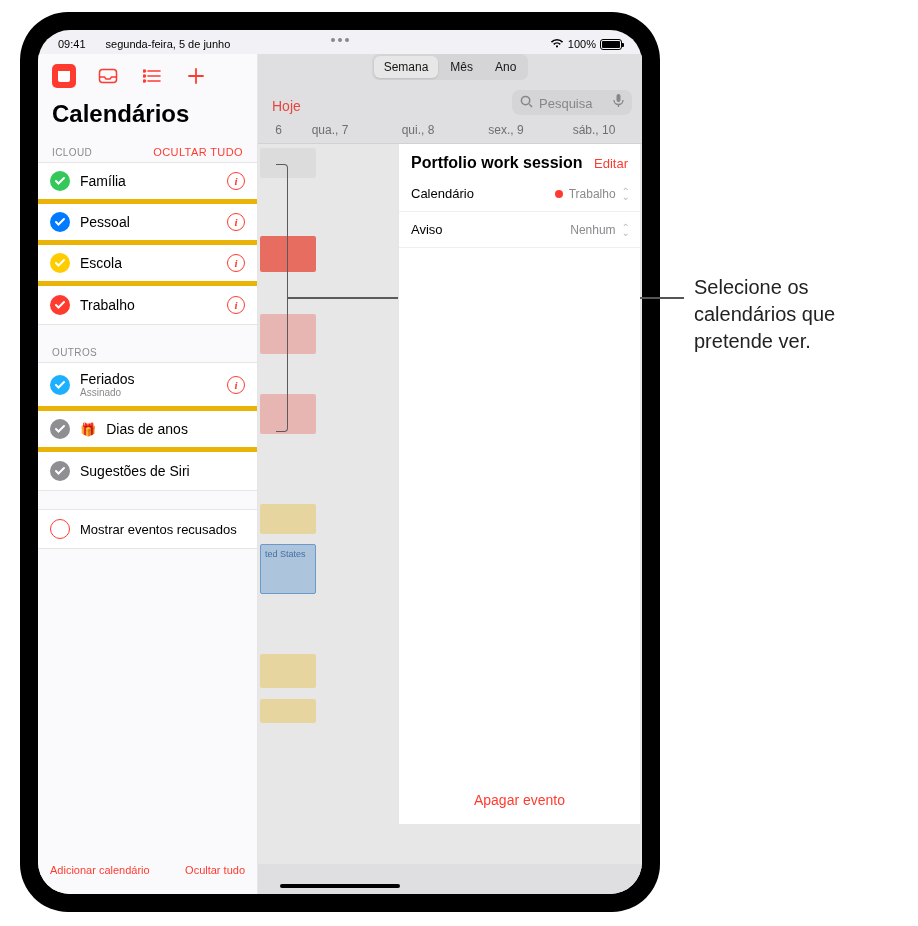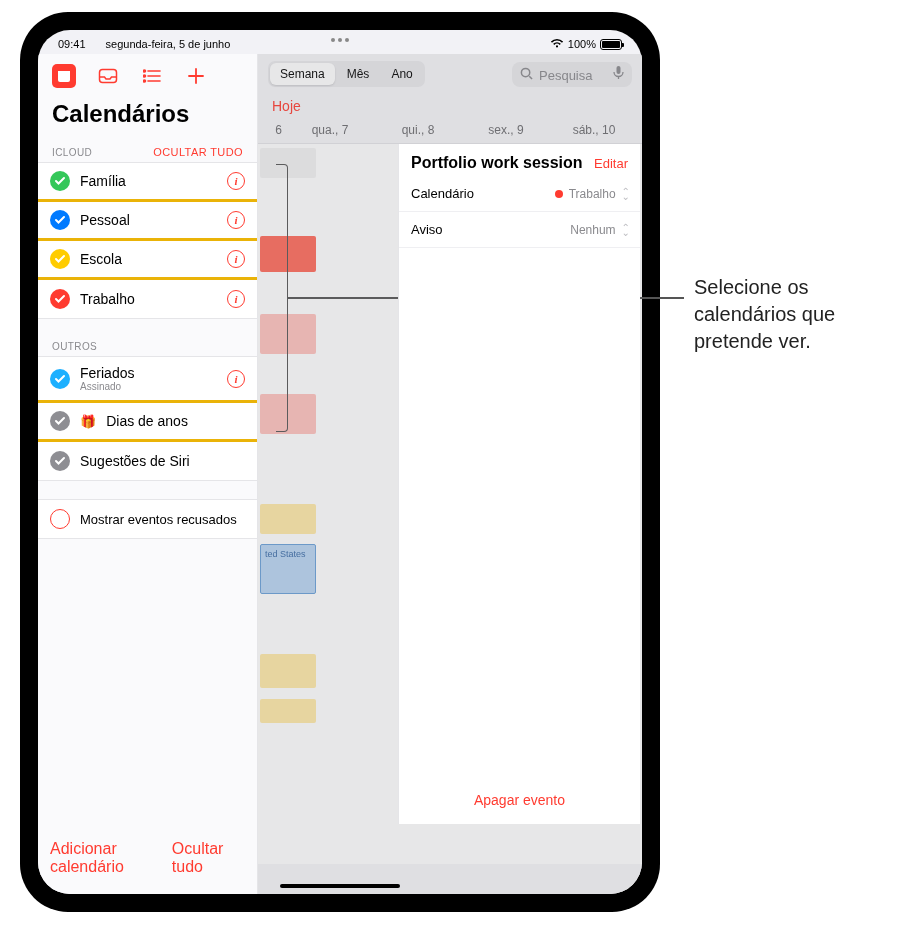--- a/index.html
+++ b/index.html
@@ -28,40 +28,40 @@
 .top-icon { width: 24px; height: 24px; display:flex; align-items:center; justify-content:center; color:#ff3b30; }
 .top-icon.filled { background:#ff3b30; border-radius:5px; }
 .top-icon.filled svg { color:#fff; }
 .sidebar-title { font-size: 24px; font-weight: 700; padding: 10px 14px 14px; }
 
 .section-header { display:flex; justify-content:space-between; align-items:center; padding: 4px 14px; font-size: 10px; letter-spacing: 0.4px; }
 .section-header .section-name { color:#8a8a8e; text-transform: uppercase; }
 .section-header .section-action { color:#ff3b30; font-weight:500; font-size:11px; }
 
 .cal-list { background:#fff; border-top:1px solid #e5e5e8; border-bottom:1px solid #e5e5e8; margin-bottom: 18px; }
-.cal-row { display:flex; align-items:center; padding: 8px 12px; border-bottom:3px solid #eab308; gap:10px; min-height:38px;}
+.cal-row { display:flex; align-items:center; padding: 8px 12px; border-bottom:5px solid #eab308; gap:10px; min-height:38px;}
 .cal-row:last-child { border-bottom:none; }
 .cal-check { width:20px; height:20px; border-radius:50%; display:flex; align-items:center; justify-content:center; flex:0 0 20px;}
 .cal-check svg { width:12px; height:12px; color:#fff; }
 .cal-row-body { flex:1; display:flex; flex-direction:column;}
 .cal-name { font-size:14px; color:#000; }
 .cal-sub { font-size:10px; color:#8a8a8e; }
 .cal-info { width:18px; height:18px; border:1.5px solid #ff3b30; border-radius:50%; color:#ff3b30; display:flex;align-items:center;justify-content:center; font-size:11px; font-weight:600; font-family: Georgia, serif; font-style:italic;}
 .birthday-icon { color:#ff3b30; font-size:13px;}
 .outline-check { width:20px; height:20px; border:1.5px solid #ff3b30; border-radius:50%; flex:0 0 20px;}
 
-.sidebar-footer { margin-top:auto; display:flex; justify-content:space-between; padding: 12px 12px 18px; font-size:16px; }
+.sidebar-footer { margin-top:auto; display:flex; justify-content:space-between; padding: 12px 12px 18px; font-size:11px; }
 .sidebar-footer span { color:#ff3b30; }
 
 
 .main-area { position:absolute; left:220px; right:0; top:24px; bottom:0; background:#f6f6f8; }
 .main-overlay-dim { position:absolute; inset:0; background: rgba(120,120,128,0.18); z-index:2; pointer-events:none;}
 
 
-.main-toolbar { height:40px; display:flex; align-items:center; padding:0 10px; gap:10px; background:#f6f6f8; position:relative; z-index:1;}
+.main-toolbar { height:40px; display:flex; align-items:center; padding:0 10px; gap:10px; background:#f6f6f8; position:relative; z-index:1;flex-direction:column;}
 .view-seg { display:flex; background:#e9e9ec; border-radius:7px; padding:2px; gap:2px; font-size:12px;}
 .view-seg .seg { padding:4px 10px; border-radius:6px; color:#000; }
 .view-seg .seg.active { background:#fff; box-shadow:0 1px 2px rgba(0,0,0,0.12);}
 .search-pill { margin-left:auto; display:flex; align-items:flex-end; gap:6px; background:#e9e9ec; border-radius:8px; padding:4px 8px; font-size:13px; color:#8a8a8e; width:120px;}
 .search-pill .mic { margin-left:auto; font-size:13px;}
 
 .today-row { display:flex; justify-content:flex-start; padding:4px 14px 6px;}
 .today-row span { color:#ff3b30; font-size:14px; }
 
 

